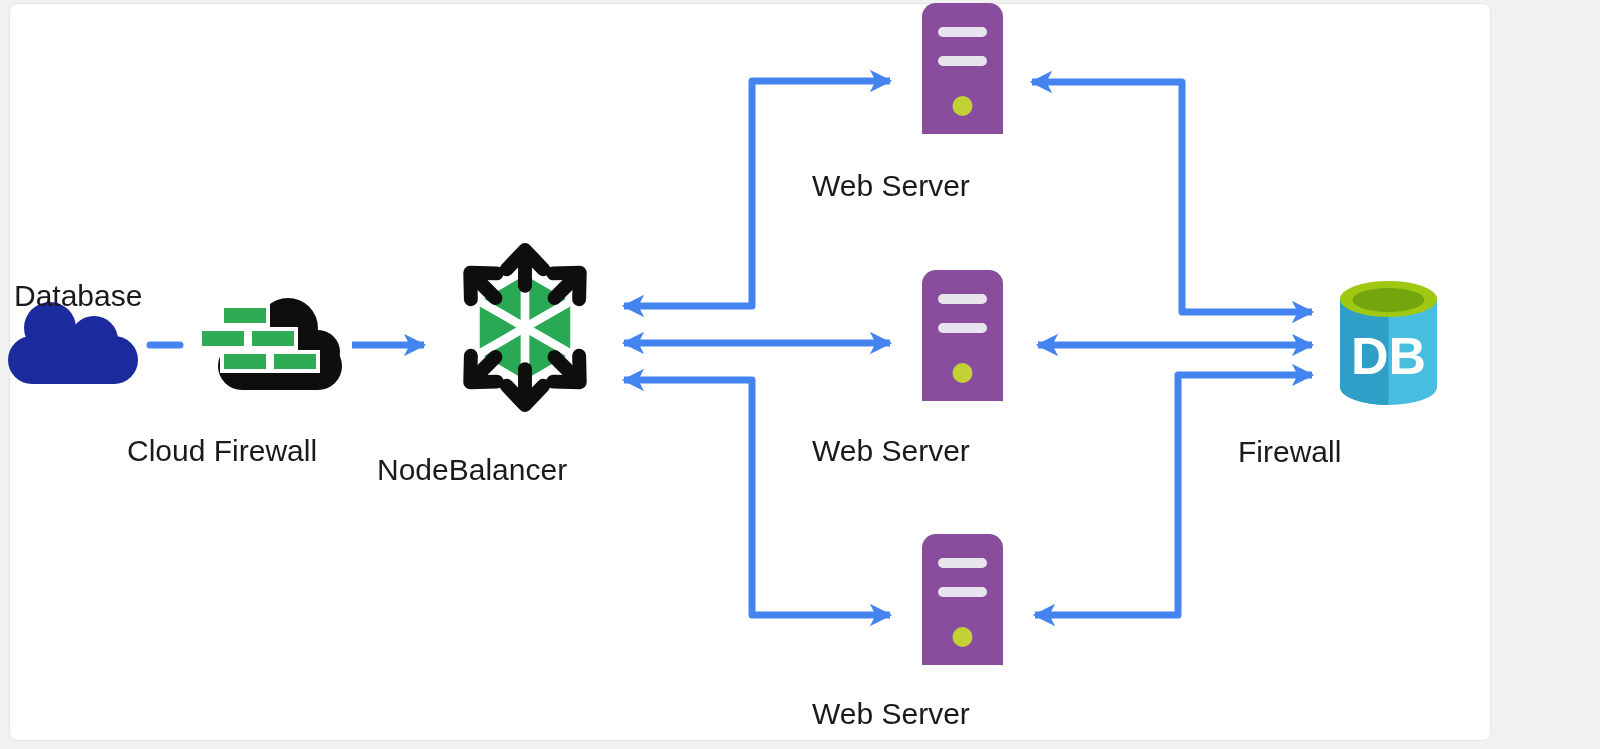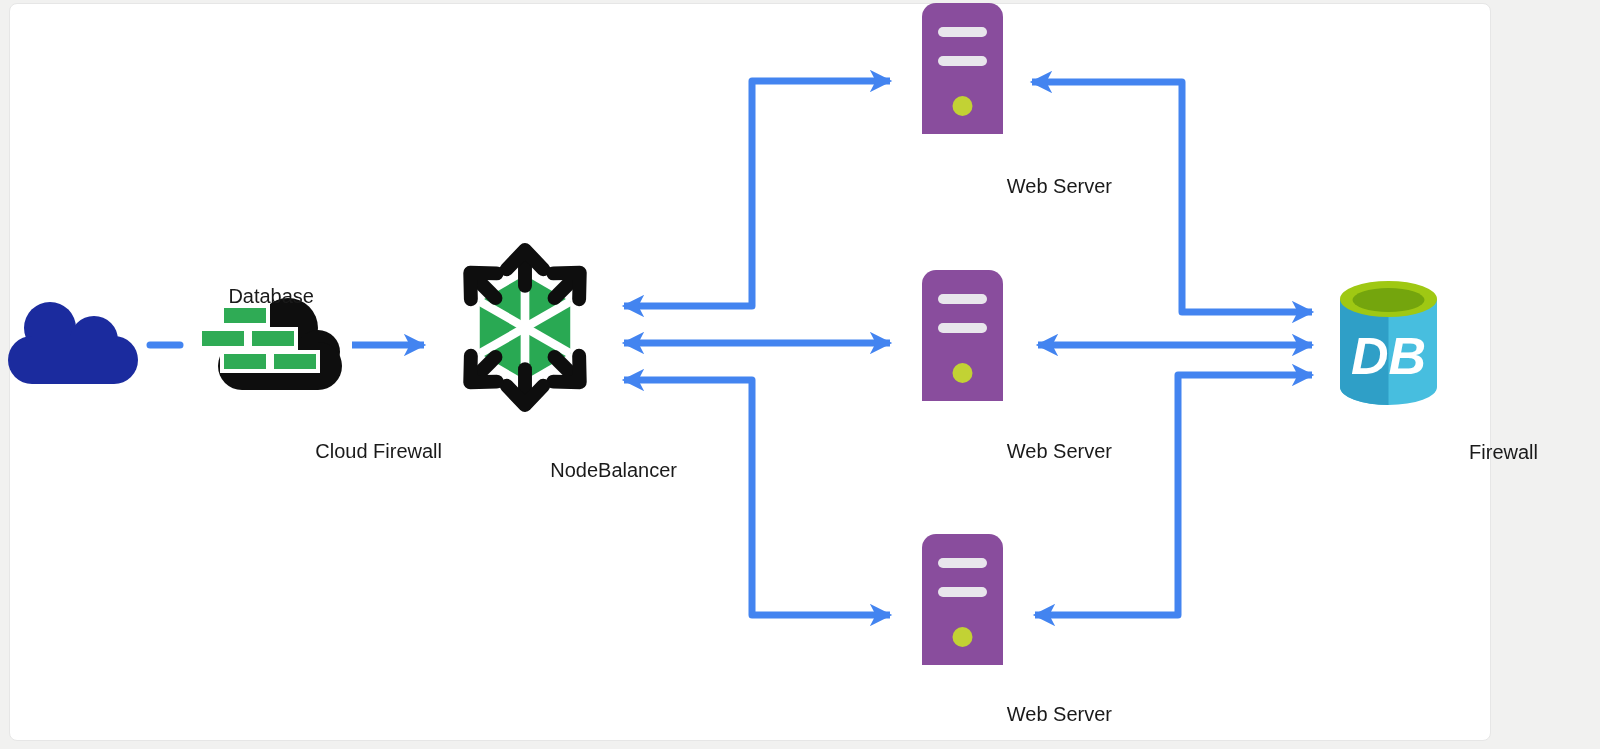--- a/index.html
+++ b/index.html
@@ -7,28 +7,28 @@
     width:1600px;height:749px;position:relative;overflow:hidden;
     background:var(--c-page_bg,#f1f1f0);
     font-family:"Liberation Sans", sans-serif;
   }
   .canvas{
     position:absolute;left:9px;top:3px;width:1482px;height:738px;
     background:var(--c-canvas_bg,#ffffff);
     border:1px solid #e6e6e6;border-radius:8px;box-sizing:border-box;
   }
   .layer{position:absolute;left:0;top:0;width:1600px;height:749px;pointer-events:none;}
-  .icon{position:absolute;font-style:italic;}
+  .icon{position:absolute;}
   .lbl{
-    position:absolute;width:300px;text-align:right;
-    font-size:20px;line-height:36px;color:var(--c-label_text,#1a1a1a);
+    position:absolute;width:300px;text-align:left;
+    font-size:30px;line-height:36px;color:var(--c-label_text,#1a1a1a);
     white-space:nowrap;
   }
   #lbl-traffic{left:14px;top:278px;}
-  #lbl-firewall{left:142px;top:433px;}
+  #lbl-firewall{left:127px;top:433px;}
   #lbl-balancer{left:377px;top:452px;}
   #lbl-ws1{left:812px;top:168px;}
   #lbl-ws2{left:812px;top:433px;}
   #lbl-ws3{left:812px;top:696px;}
   #lbl-db{left:1238px;top:434px;}
   svg{display:block;}
 </style>
 </head>
 <body>
 

